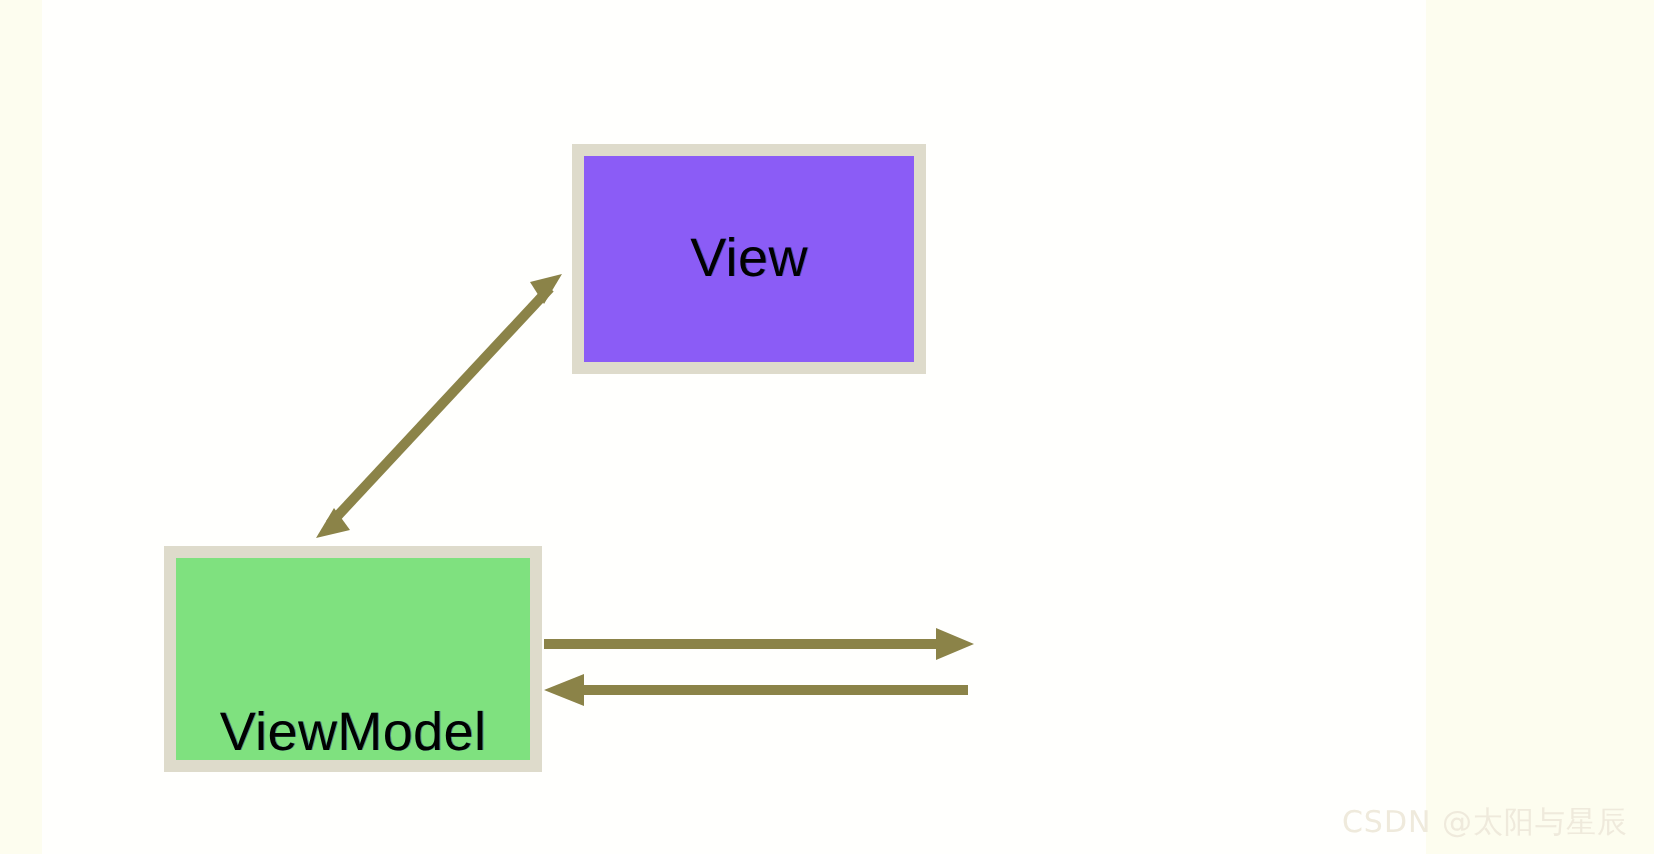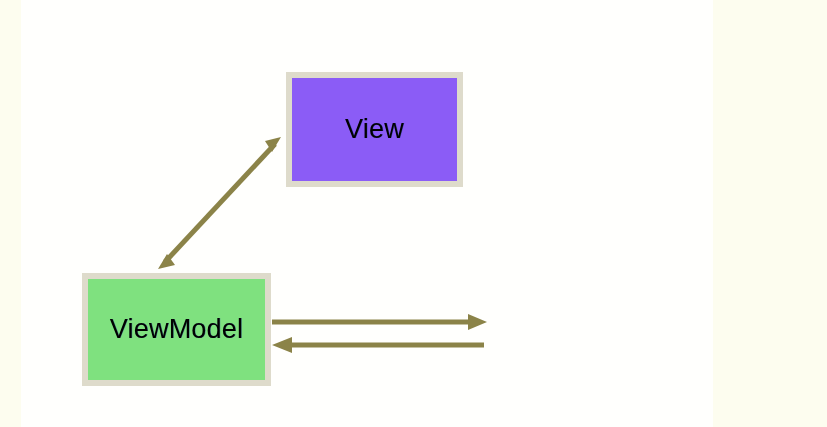--- a/index.html
+++ b/index.html
@@ -63,20 +63,21 @@
     height: 115px;
     background: #8b5cf6;
   }
 
   #node-viewmodel {
     left: 82px;
     top: 273px;
     width: 189px;
     height: 113px;
     background: #7fe17f;
+    align-items: flex-end;
   }
 
   #node-model {
     left: 491px;
     top: 273px;
     width: 178px;
     height: 113px;
     background: #94cddd;
   }
 
@@ -136,14 +137,15 @@
 
   <div class="node" id="node-view">
     <span class="node-label">View</span>
   </div>
 
   <div class="node" id="node-viewmodel">
     <span class="node-label">ViewModel</span>
   </div>
 
 
+  <div id="watermark">CSDN @太阳与星辰</div>
 
 </div>
 
 </body></html>

